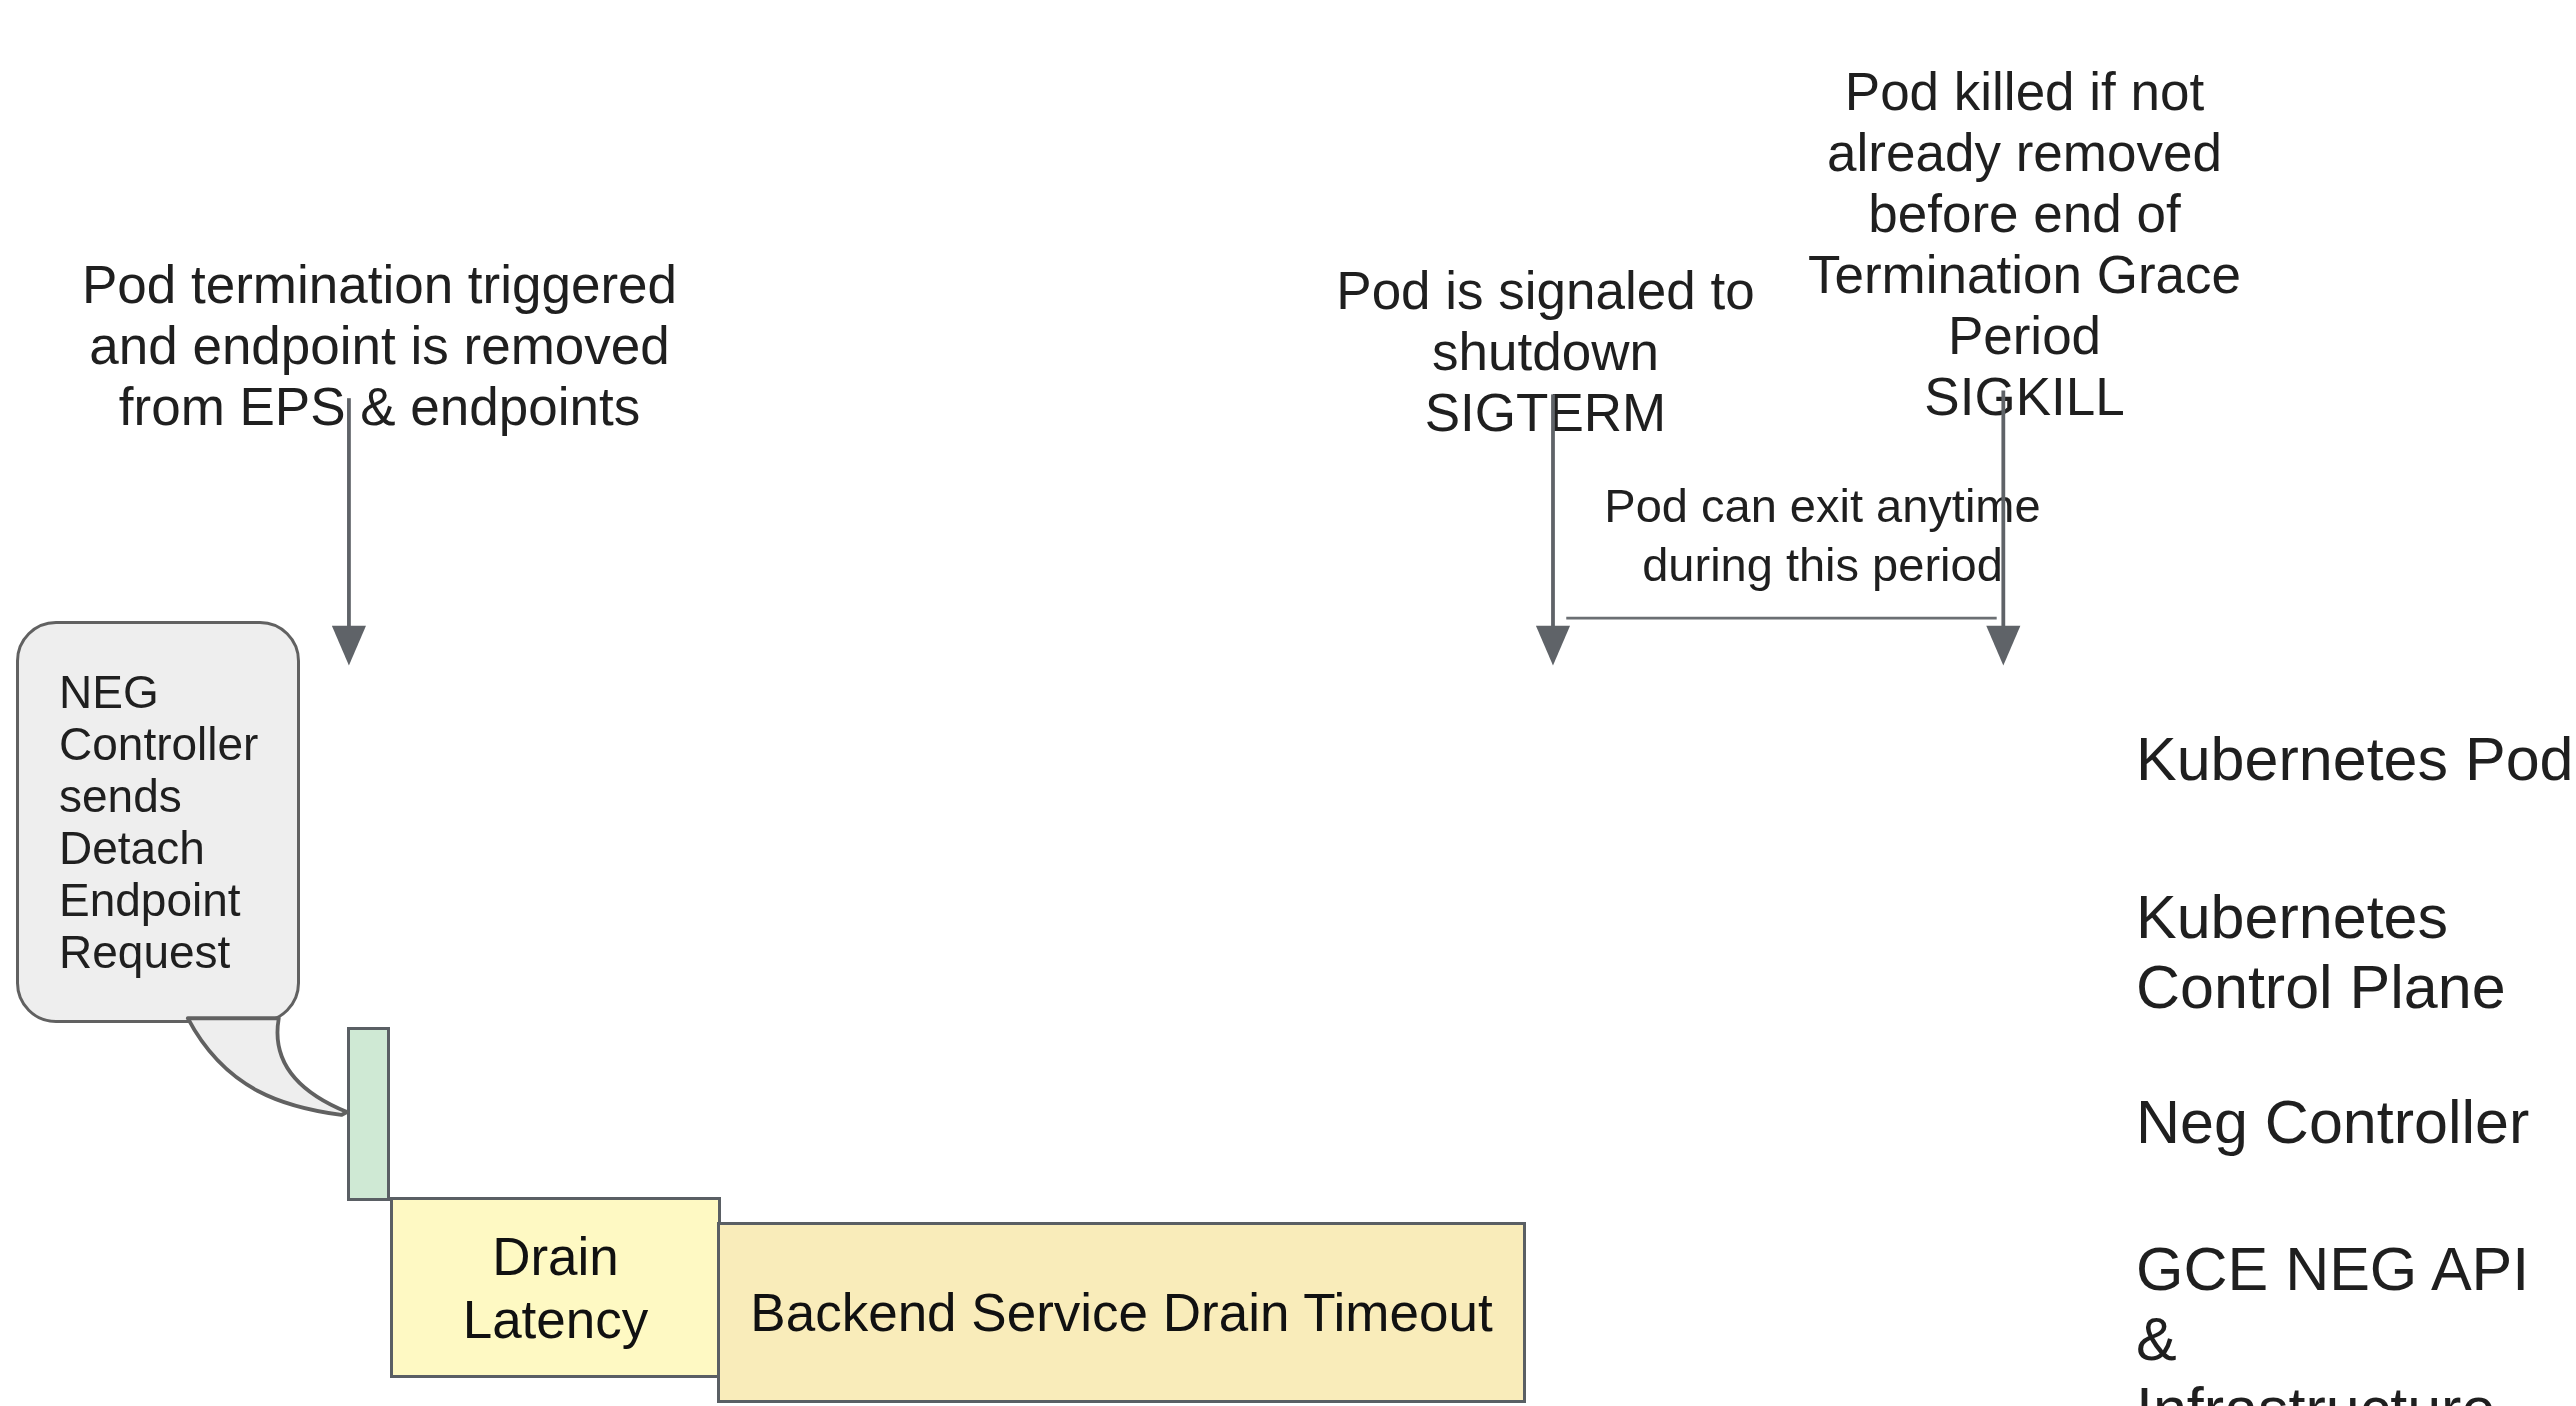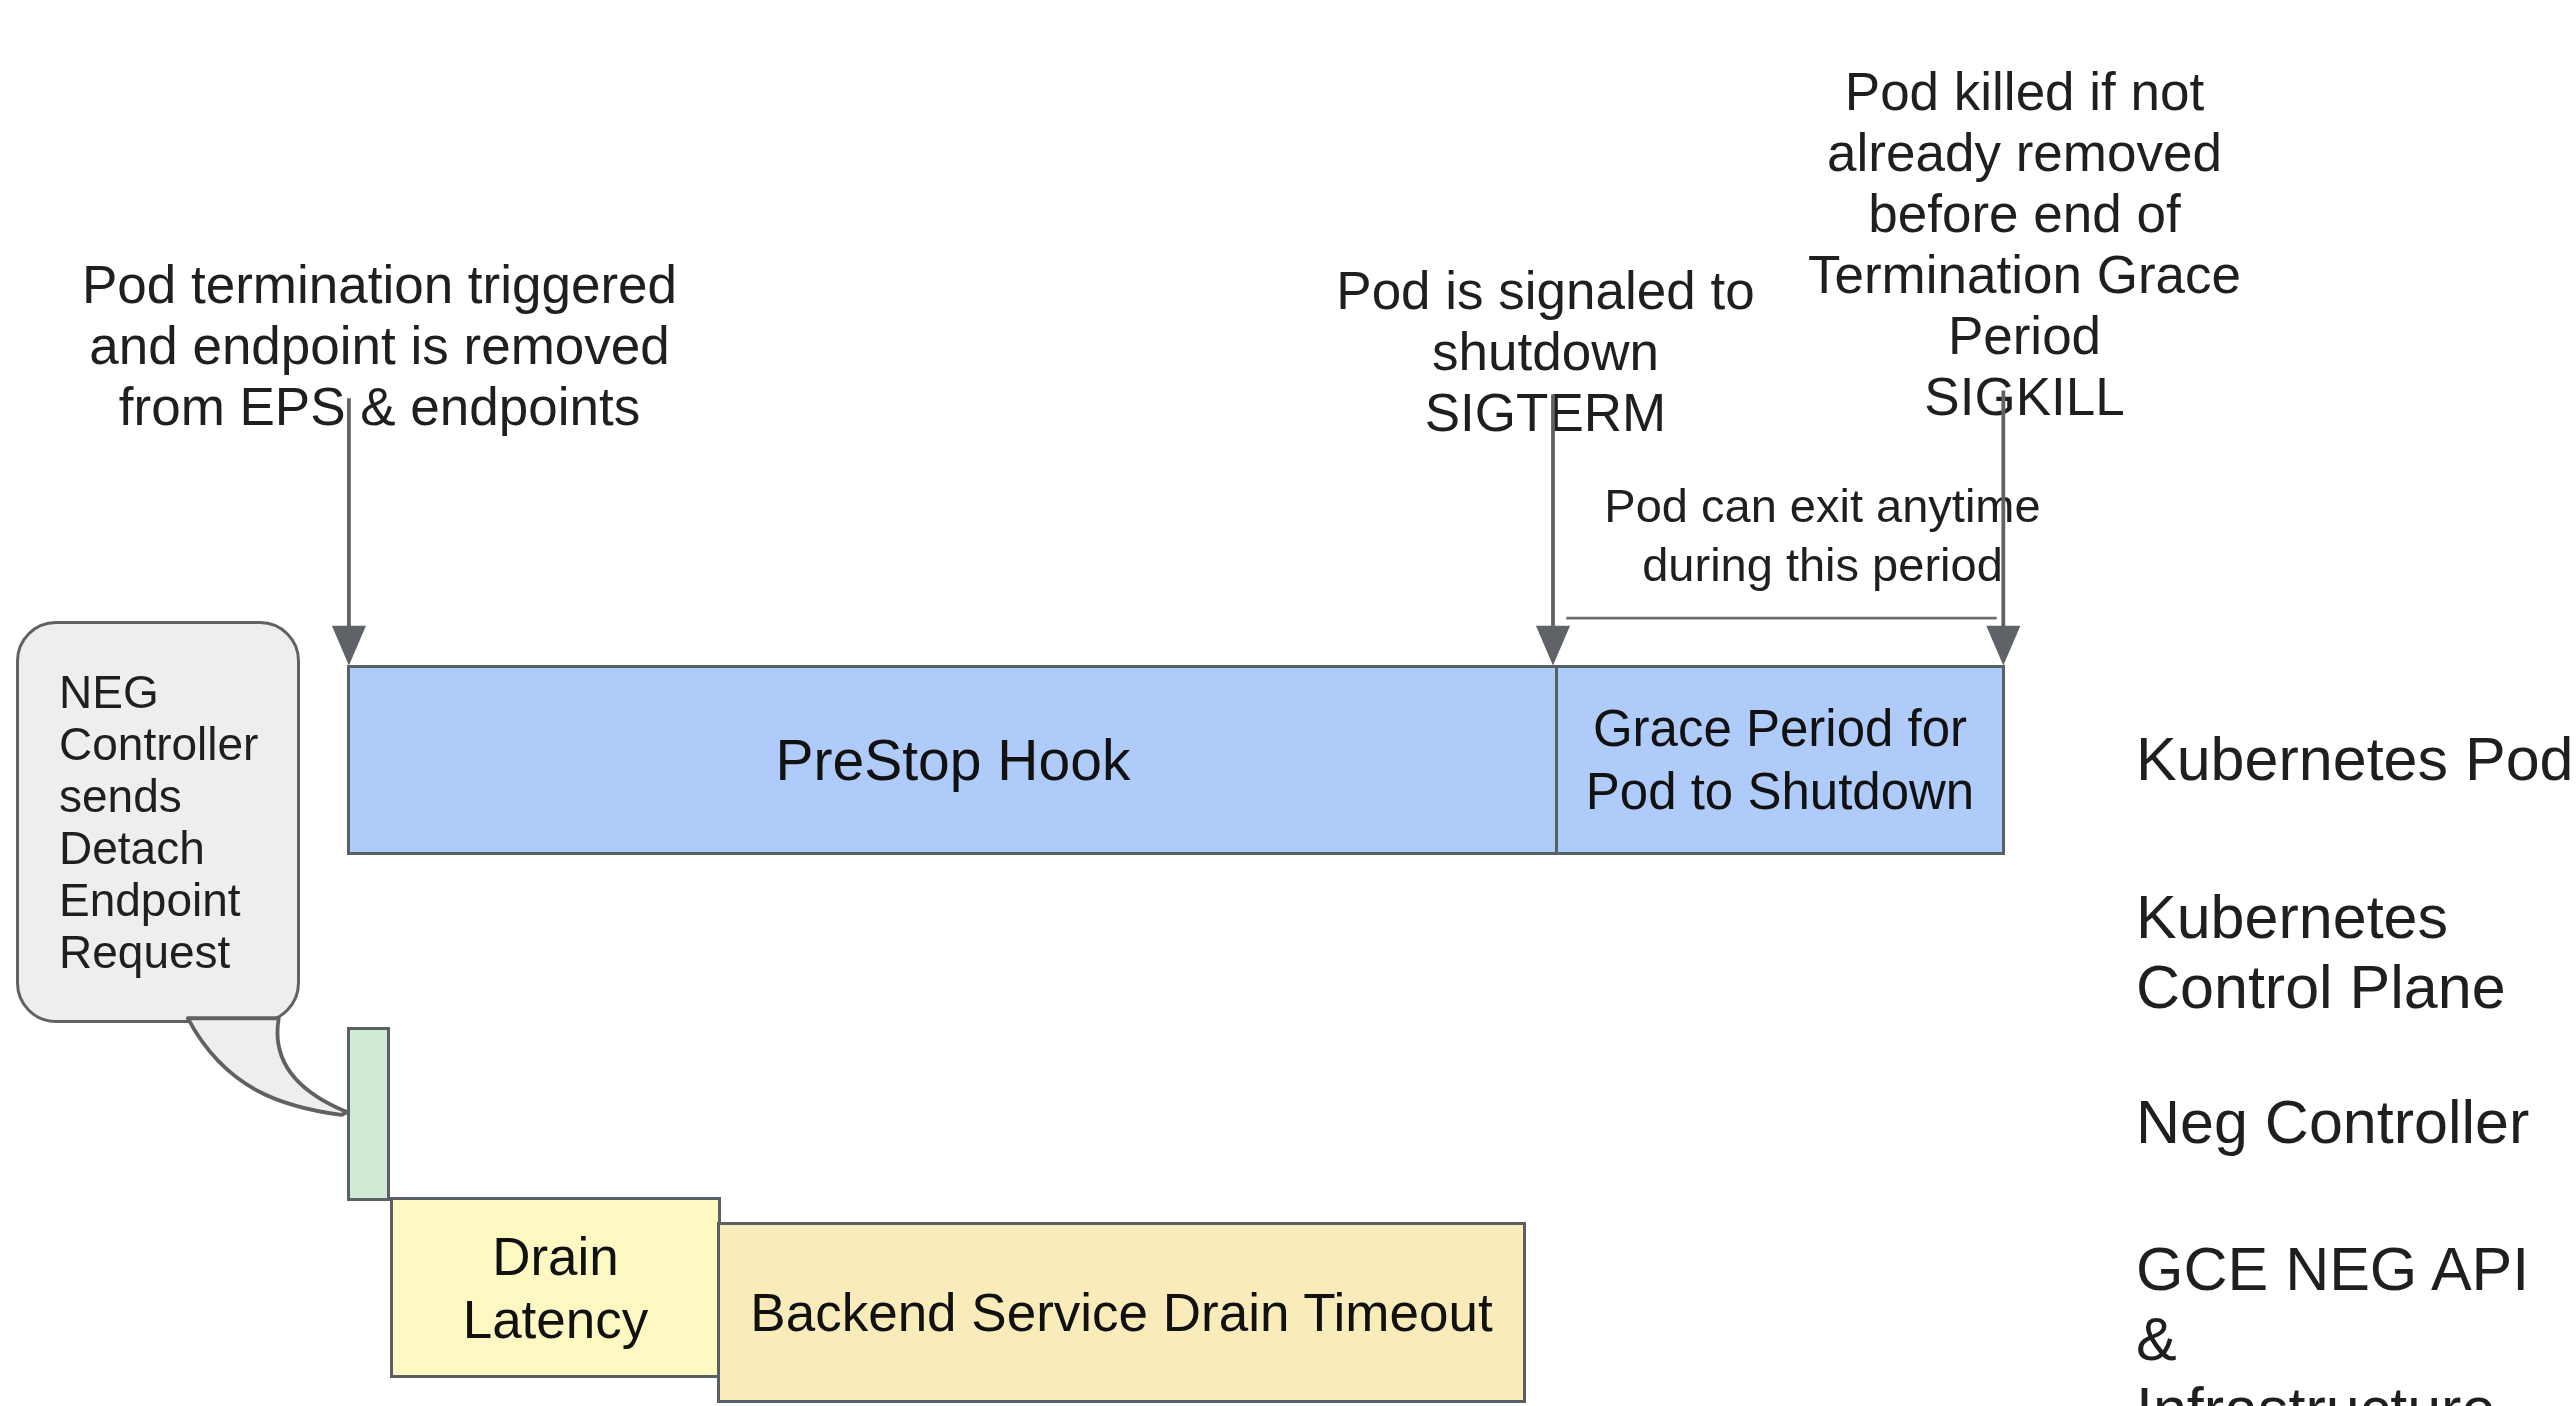--- a/index.html
+++ b/index.html
@@ -118,28 +118,21 @@
   <div class="annotation multiline" id="ann-sigkill">Pod killed if not
 already removed
 before end of
 Termination Grace
 Period
 SIGKILL</div>
 
   <div class="annotation small multiline" id="ann-exit">Pod can exit anytime
 during this period</div>
 
-  <div class="bar" id="bar-prestop" style="background-color: rgb(174, 203, 250);">
-    <span class="multiline">PreStop Hook</span>
-  </div>
 
-  <div class="bar" id="bar-grace" style="background-color: rgb(174, 203, 250);">
-    <span class="multiline">Grace Period for
-Pod to Shutdown</span>
-  </div>
 
 
   <div class="bar" id="bar-neg" style="background-color: rgb(207, 233, 212);">
   </div>
 
   <div class="bar" id="bar-drain" style="background-color: #fef9c3; justify-content: center;">
     <span class="multiline">Drain
 Latency</span>
   </div>
 

